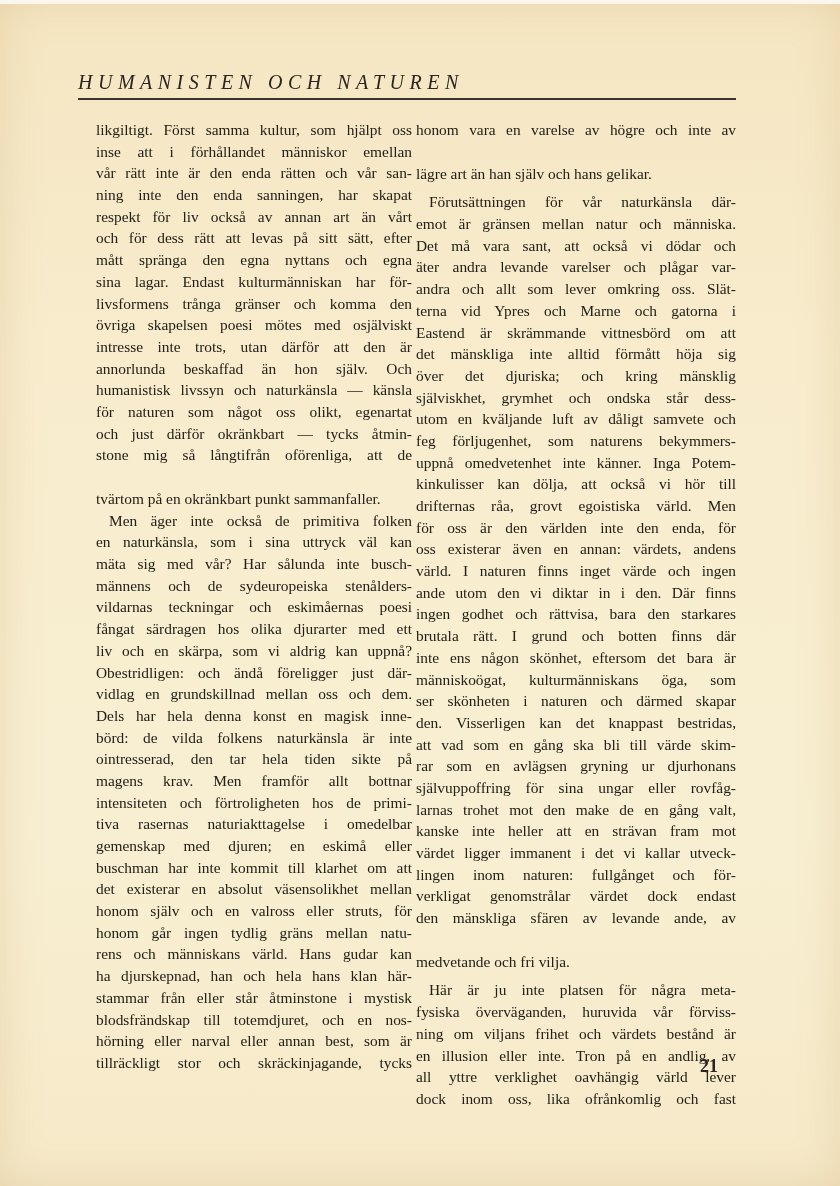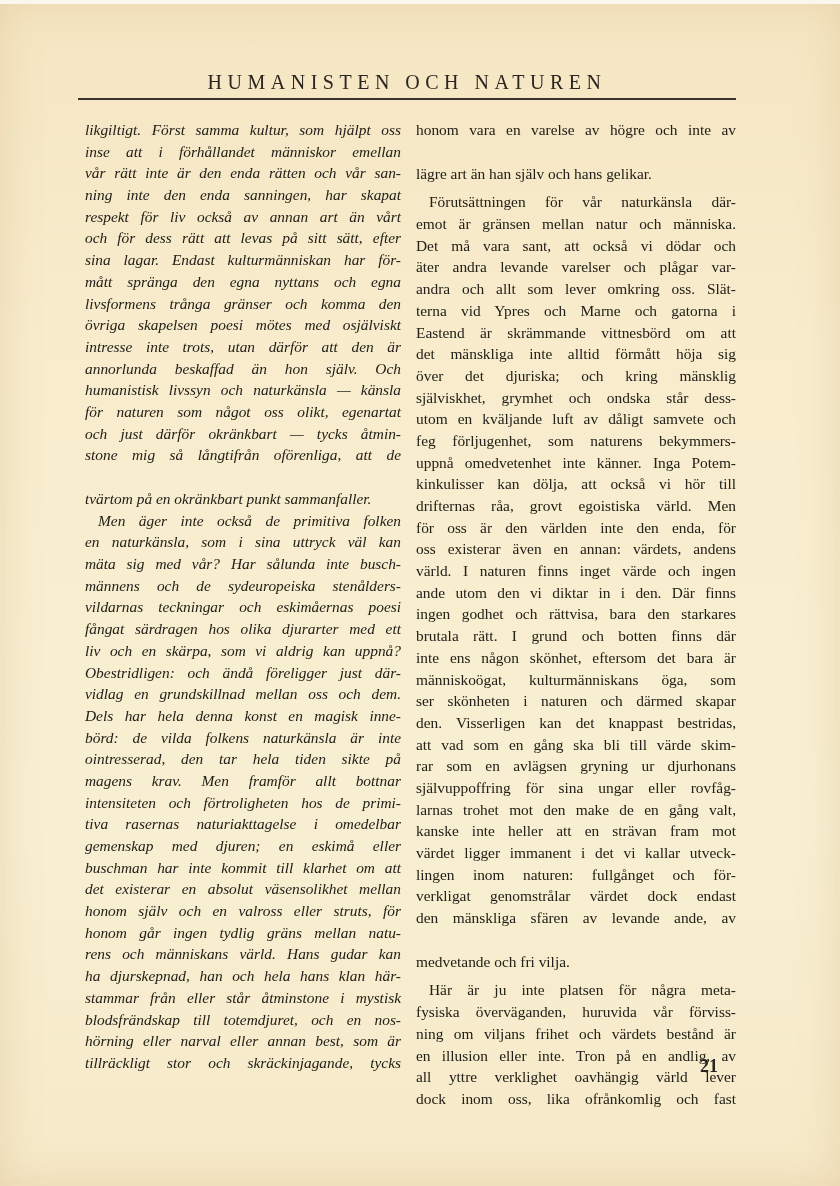--- a/index.html
+++ b/index.html
@@ -12,36 +12,35 @@
       position: relative; width: 840px; height: 1186px;
       background: linear-gradient(180deg, #f5e6c2 0%, #f8eccd 30%, #f8efd2 70%, #f6e9c8 100%);
       box-shadow: inset 0 0 40px rgba(190,150,90,0.25);
     }
     .top-edge {
       position: absolute; left: 0; right: 0; top: 0; height: 4px;
       background: #fbf7ee;
     }
     .running-head {
       position: absolute; top: 71px; left: 78px; width: 658px;
-      text-align: center;
       font-family: "Liberation Serif", "DejaVu Serif", serif;
-      font-size: 20px; letter-spacing: 5.5px;
+      font-style: italic; font-size: 20px; letter-spacing: 5.5px;
       color: #2a2520;
     }
     .head-rule {
       position: absolute; top: 98px; left: 78px; width: 658px; height: 2px;
       background: #3a3530;
     }
     .col {
       position: absolute; top: 119px;
       font-family: "Liberation Serif", "DejaVu Serif", serif;
       font-size: 15.4px; line-height: 21.7px; color: #222018;
       text-align: justify;
     }
-    .col-left { left: 85px; width: 316px; font-style: italic; }
+    .col-left { left: 96px; width: 316px; }
     .col-right { left: 416px; width: 320px; }
     .line { display: block; white-space: nowrap; text-align-last: justify; height: 21.7px; }
     .line.last { text-align-last: left; margin-top: 22px; }
     .line.indent { padding-left: 13px; }
     .gap { height: 7px; }
     .page-number {
       position: absolute; top: 1056px; left: 700px;
       font-family: Liberation Serif, serif;
       font-size: 18px; font-weight: bold; color: #2a2520;
     }
@@ -57,22 +56,22 @@
 
   <div class="col col-left">
 
     <div>
       <span class="line">likgiltigt. Först samma kultur, som hjälpt oss</span>
       <span class="line">inse att i förhållandet människor emellan</span>
       <span class="line">vår rätt inte är den enda rätten och vår san-</span>
       <span class="line">ning inte den enda sanningen, har skapat</span>
       <span class="line">respekt för liv också av annan art än vårt</span>
       <span class="line">och för dess rätt att levas på sitt sätt, efter</span>
+      <span class="line">mått spränga den egna nyttans och egna</span>
       <span class="line">sina lagar. Endast kulturmänniskan har för-</span>
-      <span class="line">mått spränga den egna nyttans och egna</span>
       <span class="line">livsformens trånga gränser och komma den</span>
       <span class="line">övriga skapelsen poesi mötes med osjälviskt</span>
       <span class="line">intresse inte trots, utan därför att den är</span>
       <span class="line">annorlunda beskaffad än hon själv. Och</span>
       <span class="line">humanistisk livssyn och naturkänsla — känsla</span>
       <span class="line">för naturen som något oss olikt, egenartat</span>
       <span class="line">och just därför okränkbart — tycks åtmin-</span>
       <span class="line">stone mig så långtifrån oförenliga, att de</span>
       <span class="line last">tvärtom på en okränkbart punkt sammanfaller.</span>
     </div>

